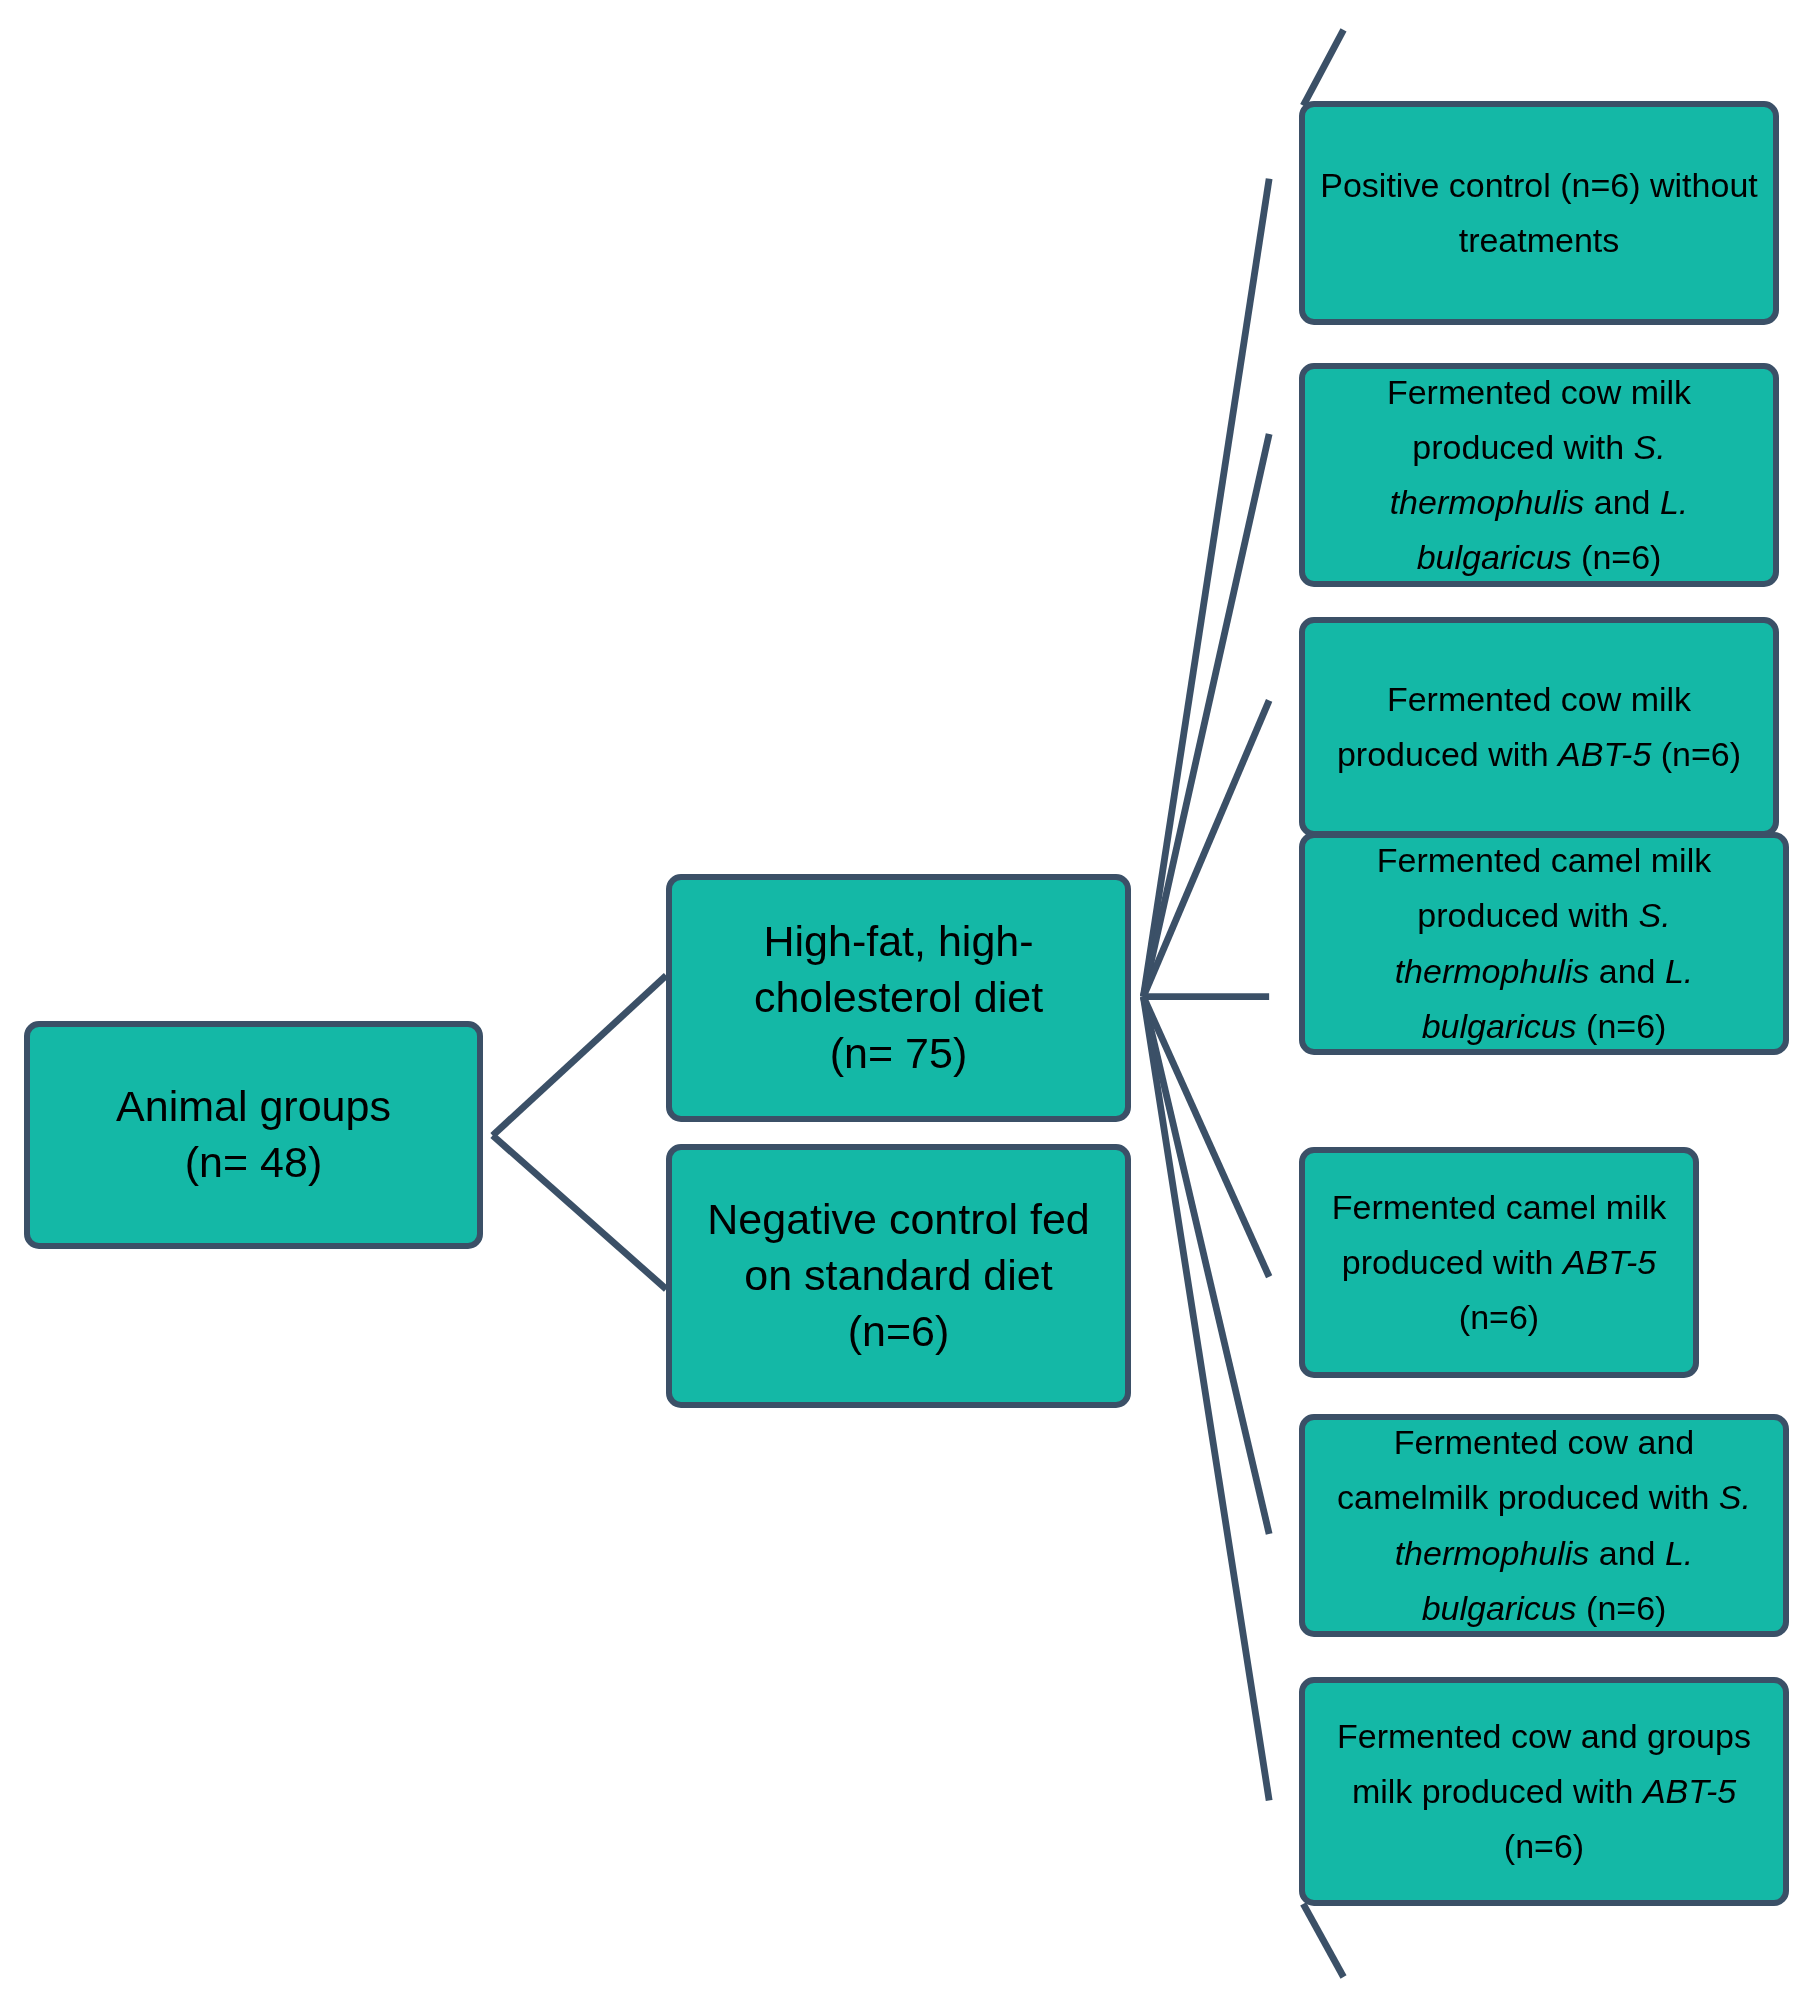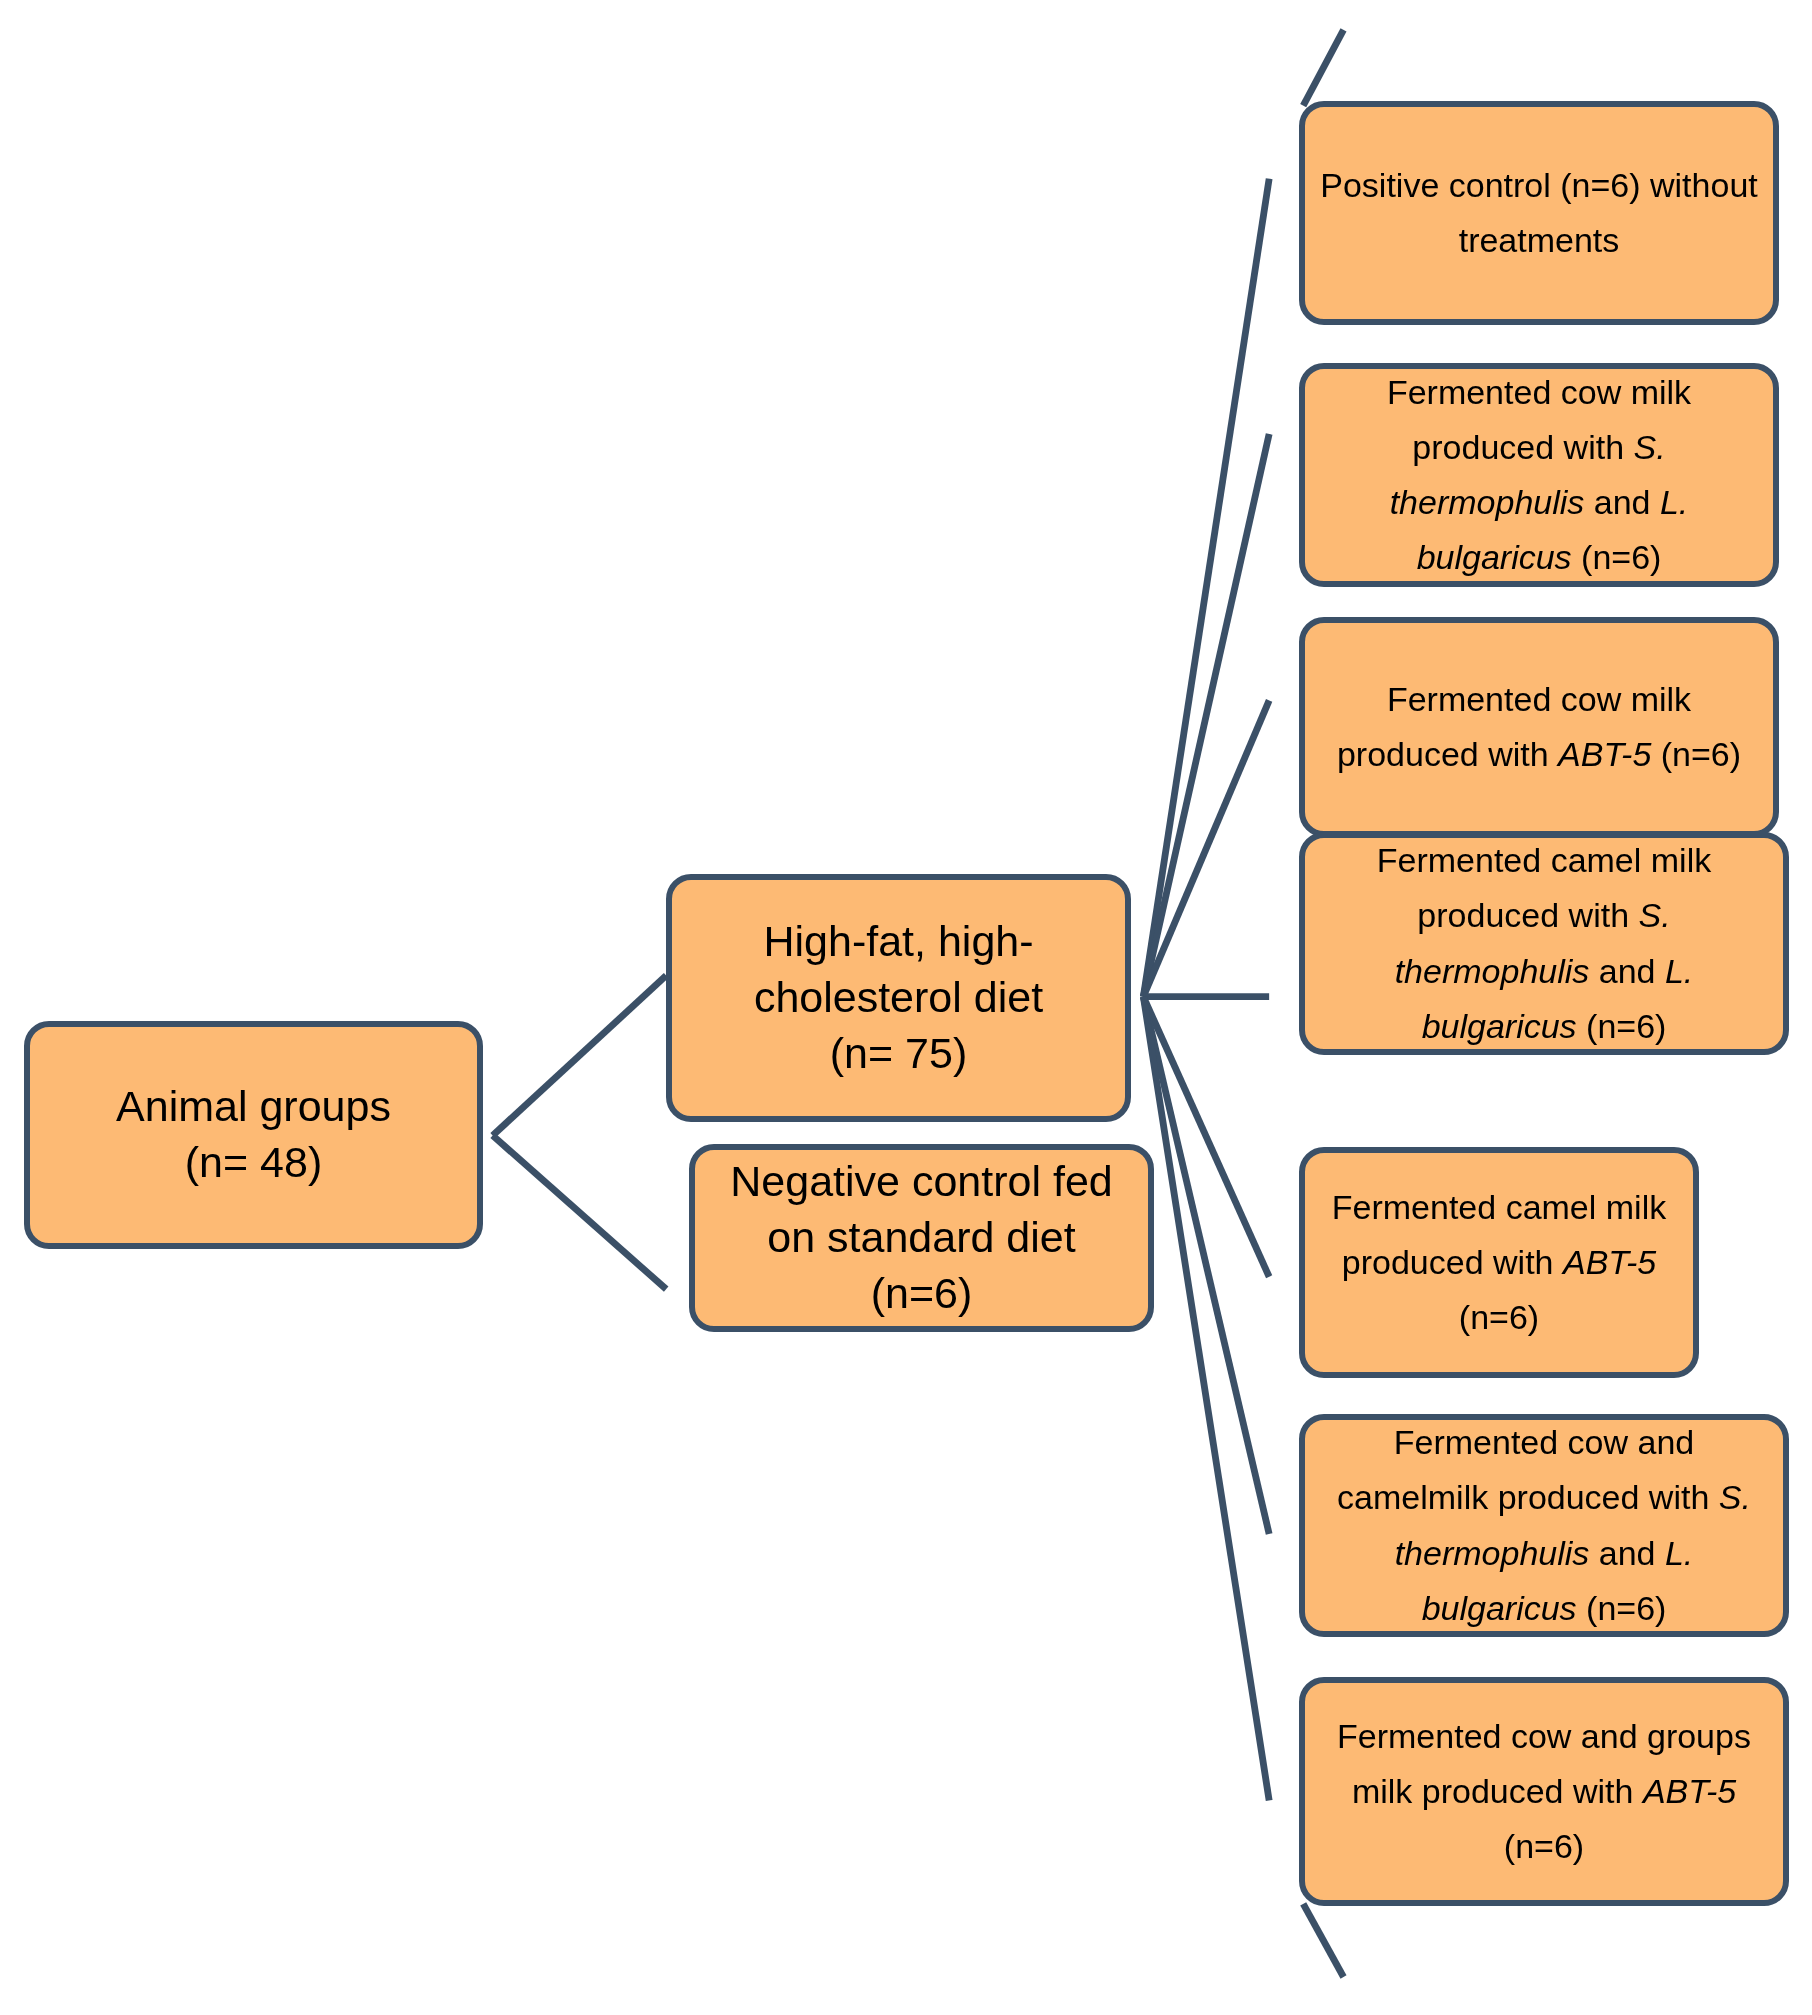--- a/index.html
+++ b/index.html
@@ -18,23 +18,23 @@
   #edges {
     position: absolute;
     left: 0; top: 0;
     width: 1812px;
     height: 2015px;
     pointer-events: none;
   }
   .node {
     position: absolute;
     box-sizing: border-box;
-    background: #fdba74;
+    background: #14b8a6;
     border: 6.8px solid #3b5067;
-    border-radius: 25px;
+    border-radius: 15px;
     display: flex;
     align-items: center;
     justify-content: center;
     text-align: center;
     color: #000000;
     font-family: "Liberation Sans", sans-serif;
     z-index: 2;
   }
   .node .txt {
     display: block;
@@ -75,21 +75,21 @@
     <span class="txt">Animal groups
 (n= 48)</span>
   </div>
 
   <div class="node big" style="left:666px; top:874px; width:465px; height:248px;">
     <span class="txt">High-fat, high-
 cholesterol diet
 (n= 75)</span>
   </div>
 
-  <div class="node big" style="left:666px; top:1144px; width:465px; height:188px;margin-left:23px;">
+  <div class="node big" style="left:666px; top:1144px; width:465px; height:264px;">
     <span class="txt">Negative control fed
 on standard diet
 (n=6)</span>
   </div>
 
   <div class="node small" style="left:1299px; top:101px; width:480px; height:224px;">
     <span class="txt rich"><span>Positive control (n=6) without treatments</span></span>
   </div>
 
   <div class="node small" style="left:1299px; top:363px; width:480px; height:224px;">

